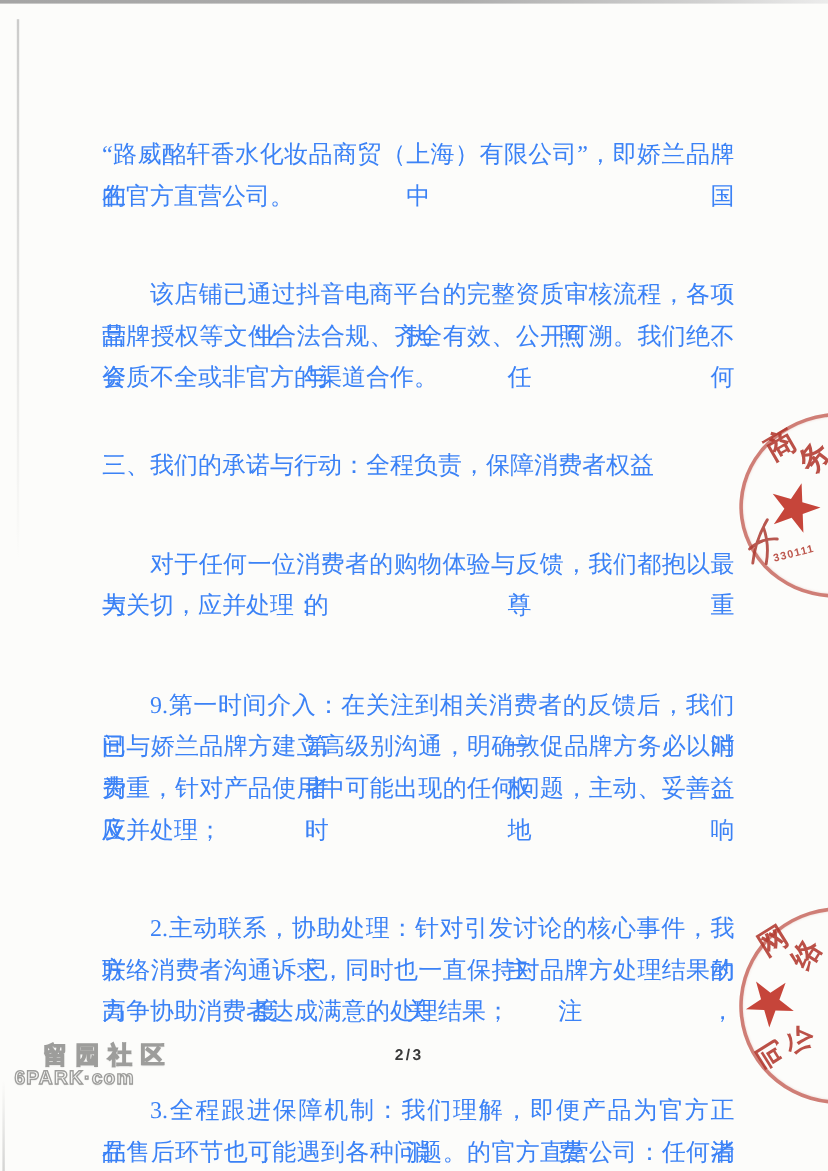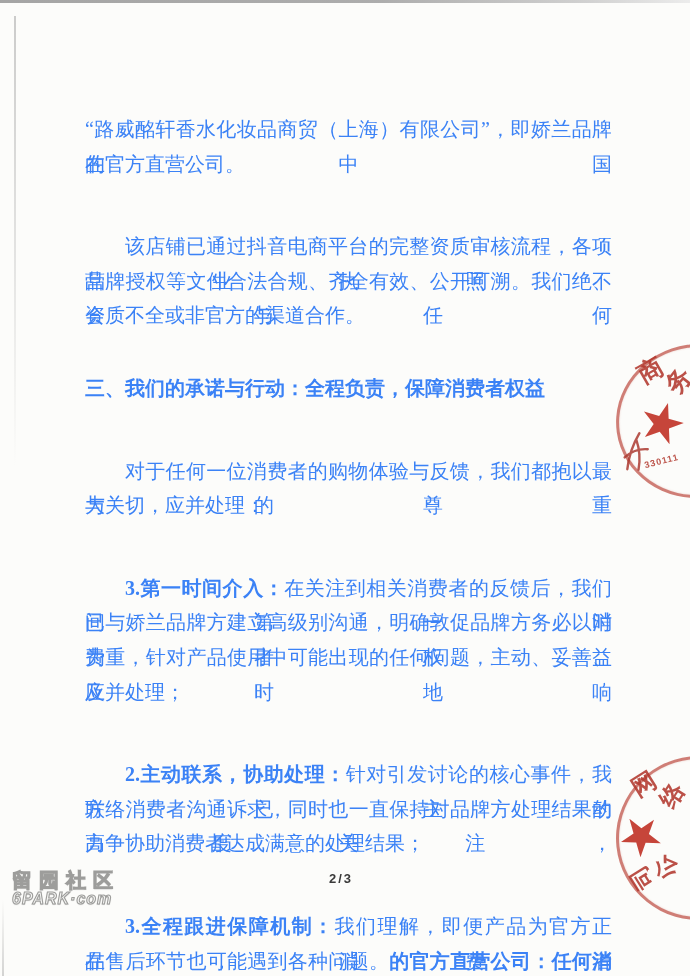--- a/index.html
+++ b/index.html
@@ -35,37 +35,37 @@
     font-size:20px;height:34.6px;line-height:34.6px;
     white-space:nowrap;
   }
   .line.fill{
     white-space:normal;
     text-align:justify;text-align-last:justify;
     text-justify:inter-character;
   }
   .line.indent{text-indent:2em;margin-top:48px;}
   .line.heading{margin-top:38px;font-weight:700;}
-  .seg.bold{font-weight:700;}
+  .seg.bold{font-weight:400;}
   
   .page-number{
     position:absolute;left:0;top:871px;width:682px;
     text-align:center;font-family:"Liberation Sans",sans-serif;
     font-size:13px;font-weight:700;letter-spacing:2px;color:#3a3a3a;
   }
   
   .watermark{
     position:absolute;left:12px;top:869px;z-index:5;
     font-family:"Liberation Sans",sans-serif;
     color:#f7f7f5;
     -webkit-text-stroke:1.1px #9d9d9b;
     text-shadow:0 1px 1px rgba(120,120,120,.35);
   }
-  .watermark .wm1{font-size:20px;font-weight:700;letter-spacing:7px;line-height:22px;}
-  .watermark .wm2{font-size:16px;font-weight:700;letter-spacing:1px;line-height:16px;margin-top:0px;font-style:italic;}
+  .watermark .wm1{font-size:20px;font-weight:700;letter-spacing:7px;line-height:22px;margin-left:24px;}
+  .watermark .wm2{font-size:16px;font-weight:700;letter-spacing:1px;line-height:16px;margin-top:0px;}
   
   .stamp{position:absolute;z-index:3;}
   .stamp .ring{
     position:absolute;border-radius:50%;
     border:3.5px solid rgba(186,66,54,.68);
     box-shadow:inset 0 0 2px rgba(186,66,54,.25);
   }
   .stamp .arc-char{
     position:absolute;font-weight:700;
     color:rgba(178,56,46,.88);
@@ -106,21 +106,21 @@
 
   <div class="text-block">
       <div class="line fill"><span class="seg">“路威酩轩香水化妆品商贸（上海）有限公司”，即娇兰品牌在中国</span></div>
       <div class="line"><span class="seg">的官方直营公司。</span></div>
       <div class="line indent fill"><span class="seg">该店铺已通过抖音电商平台的完整资质审核流程，各项营业执照、</span></div>
       <div class="line fill"><span class="seg">品牌授权等文件合法合规、齐全有效、公开可溯。我们绝不会与任何</span></div>
       <div class="line"><span class="seg">资质不全或非官方的渠道合作。</span></div>
       <div class="line heading"><span class="seg bold">三、我们的承诺与行动：全程负责，保障消费者权益</span></div>
       <div class="line indent fill"><span class="seg">对于任何一位消费者的购物体验与反馈，我们都抱以最大的尊重</span></div>
       <div class="line"><span class="seg">与关切，应并处理：</span></div>
-      <div class="line indent fill"><span class="seg bold">3.第一时间介入：</span><span class="seg">在关注到相关消费者的反馈后，我们已第一时</span></div>
+      <div class="line indent fill"><span class="seg bold">9.第一时间介入：</span><span class="seg">在关注到相关消费者的反馈后，我们已第一时</span></div>
       <div class="line fill"><span class="seg">间与娇兰品牌方建立高级别沟通，明确敦促品牌方务必以消费者权益</span></div>
       <div class="line fill"><span class="seg">为重，针对产品使用中可能出现的任何问题，主动、妥善、及时地响</span></div>
       <div class="line"><span class="seg">应并处理；</span></div>
       <div class="line indent fill"><span class="seg bold">2.主动联系，协助处理：</span><span class="seg">针对引发讨论的核心事件，我方已主动</span></div>
       <div class="line fill"><span class="seg">联络消费者沟通诉求，同时也一直保持对品牌方处理结果的高度关注，</span></div>
       <div class="line"><span class="seg">力争协助消费者达成满意的处理结果；</span></div>
       <div class="line indent fill"><span class="seg bold">3.全程跟进保障机制：</span><span class="seg">我们理解，即便产品为官方正品，消费者</span></div>
       <div class="line fill"><span class="seg">在售后环节也可能遇到各种问题。</span><span class="seg bold">的官方直营公司：任何消费者在与娇</span></div>
       <div class="line fill"><span class="seg bold">兰官方客服沟通后，对解决方案仍不满意，可随时联系我们。我方将</span></div>
       <div class="line fill"><span class="seg bold">立即介入，协助您与品牌方沟通，全力推动问题的解决，直至您得到</span></div>

